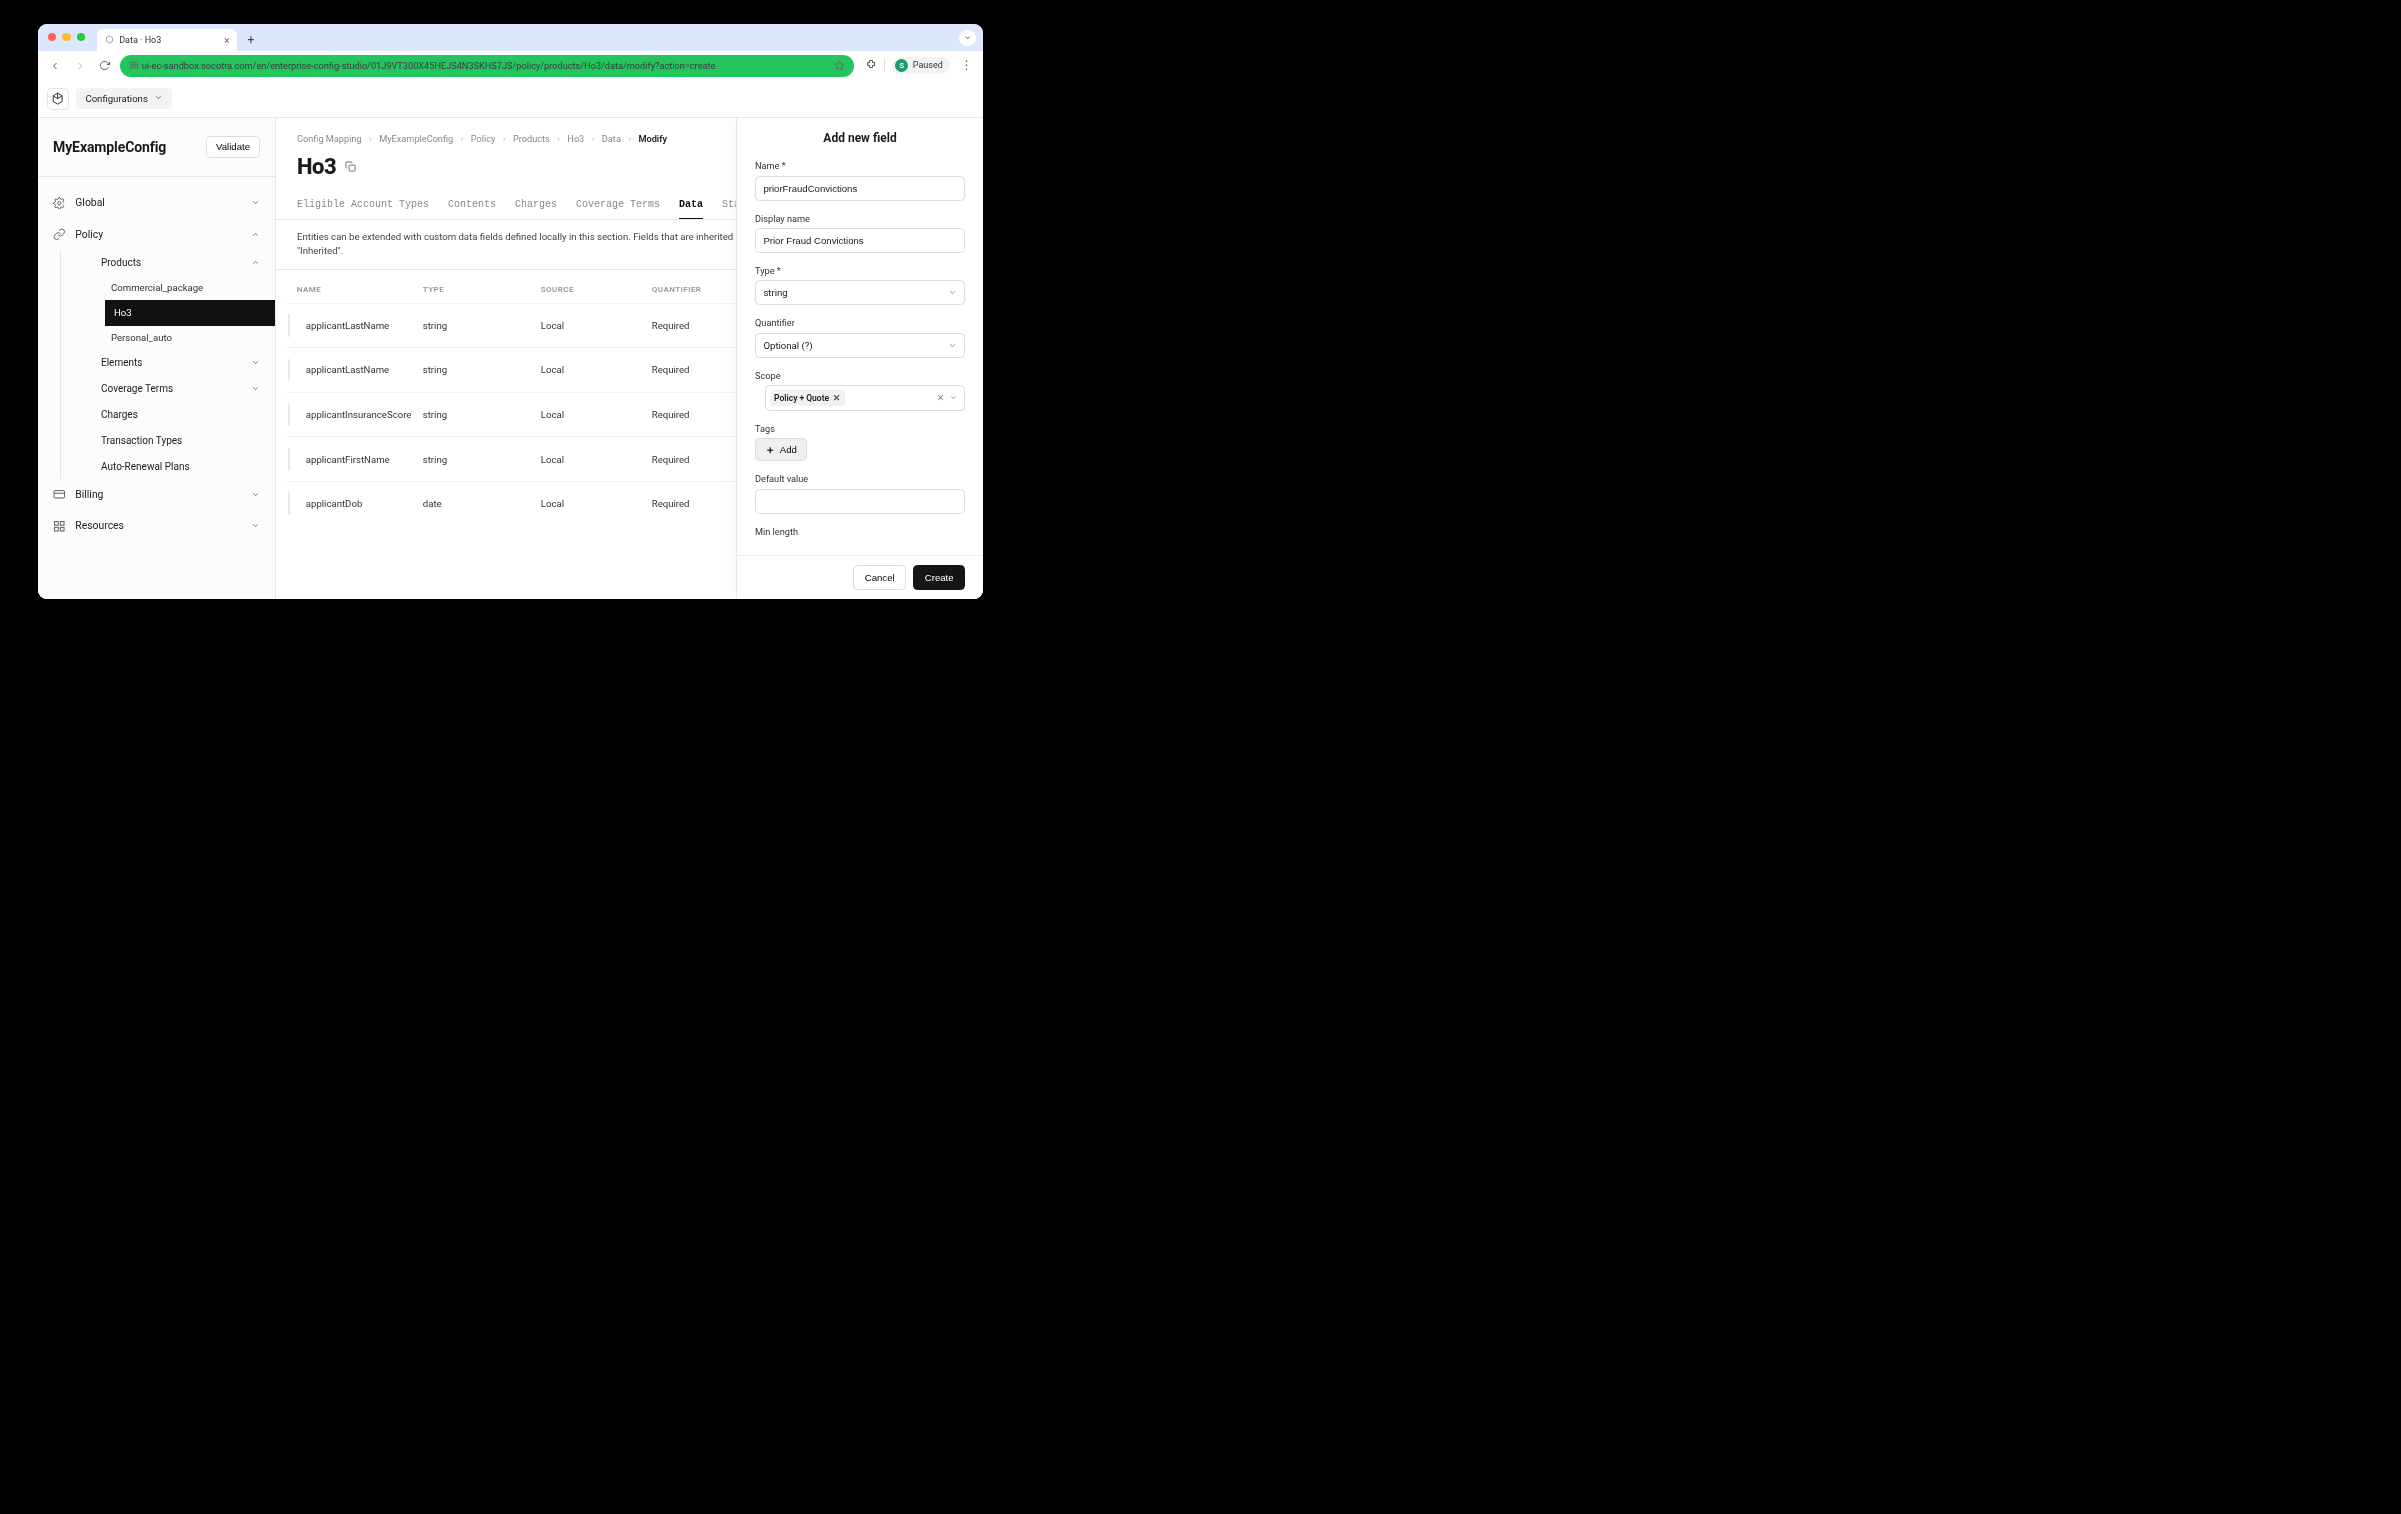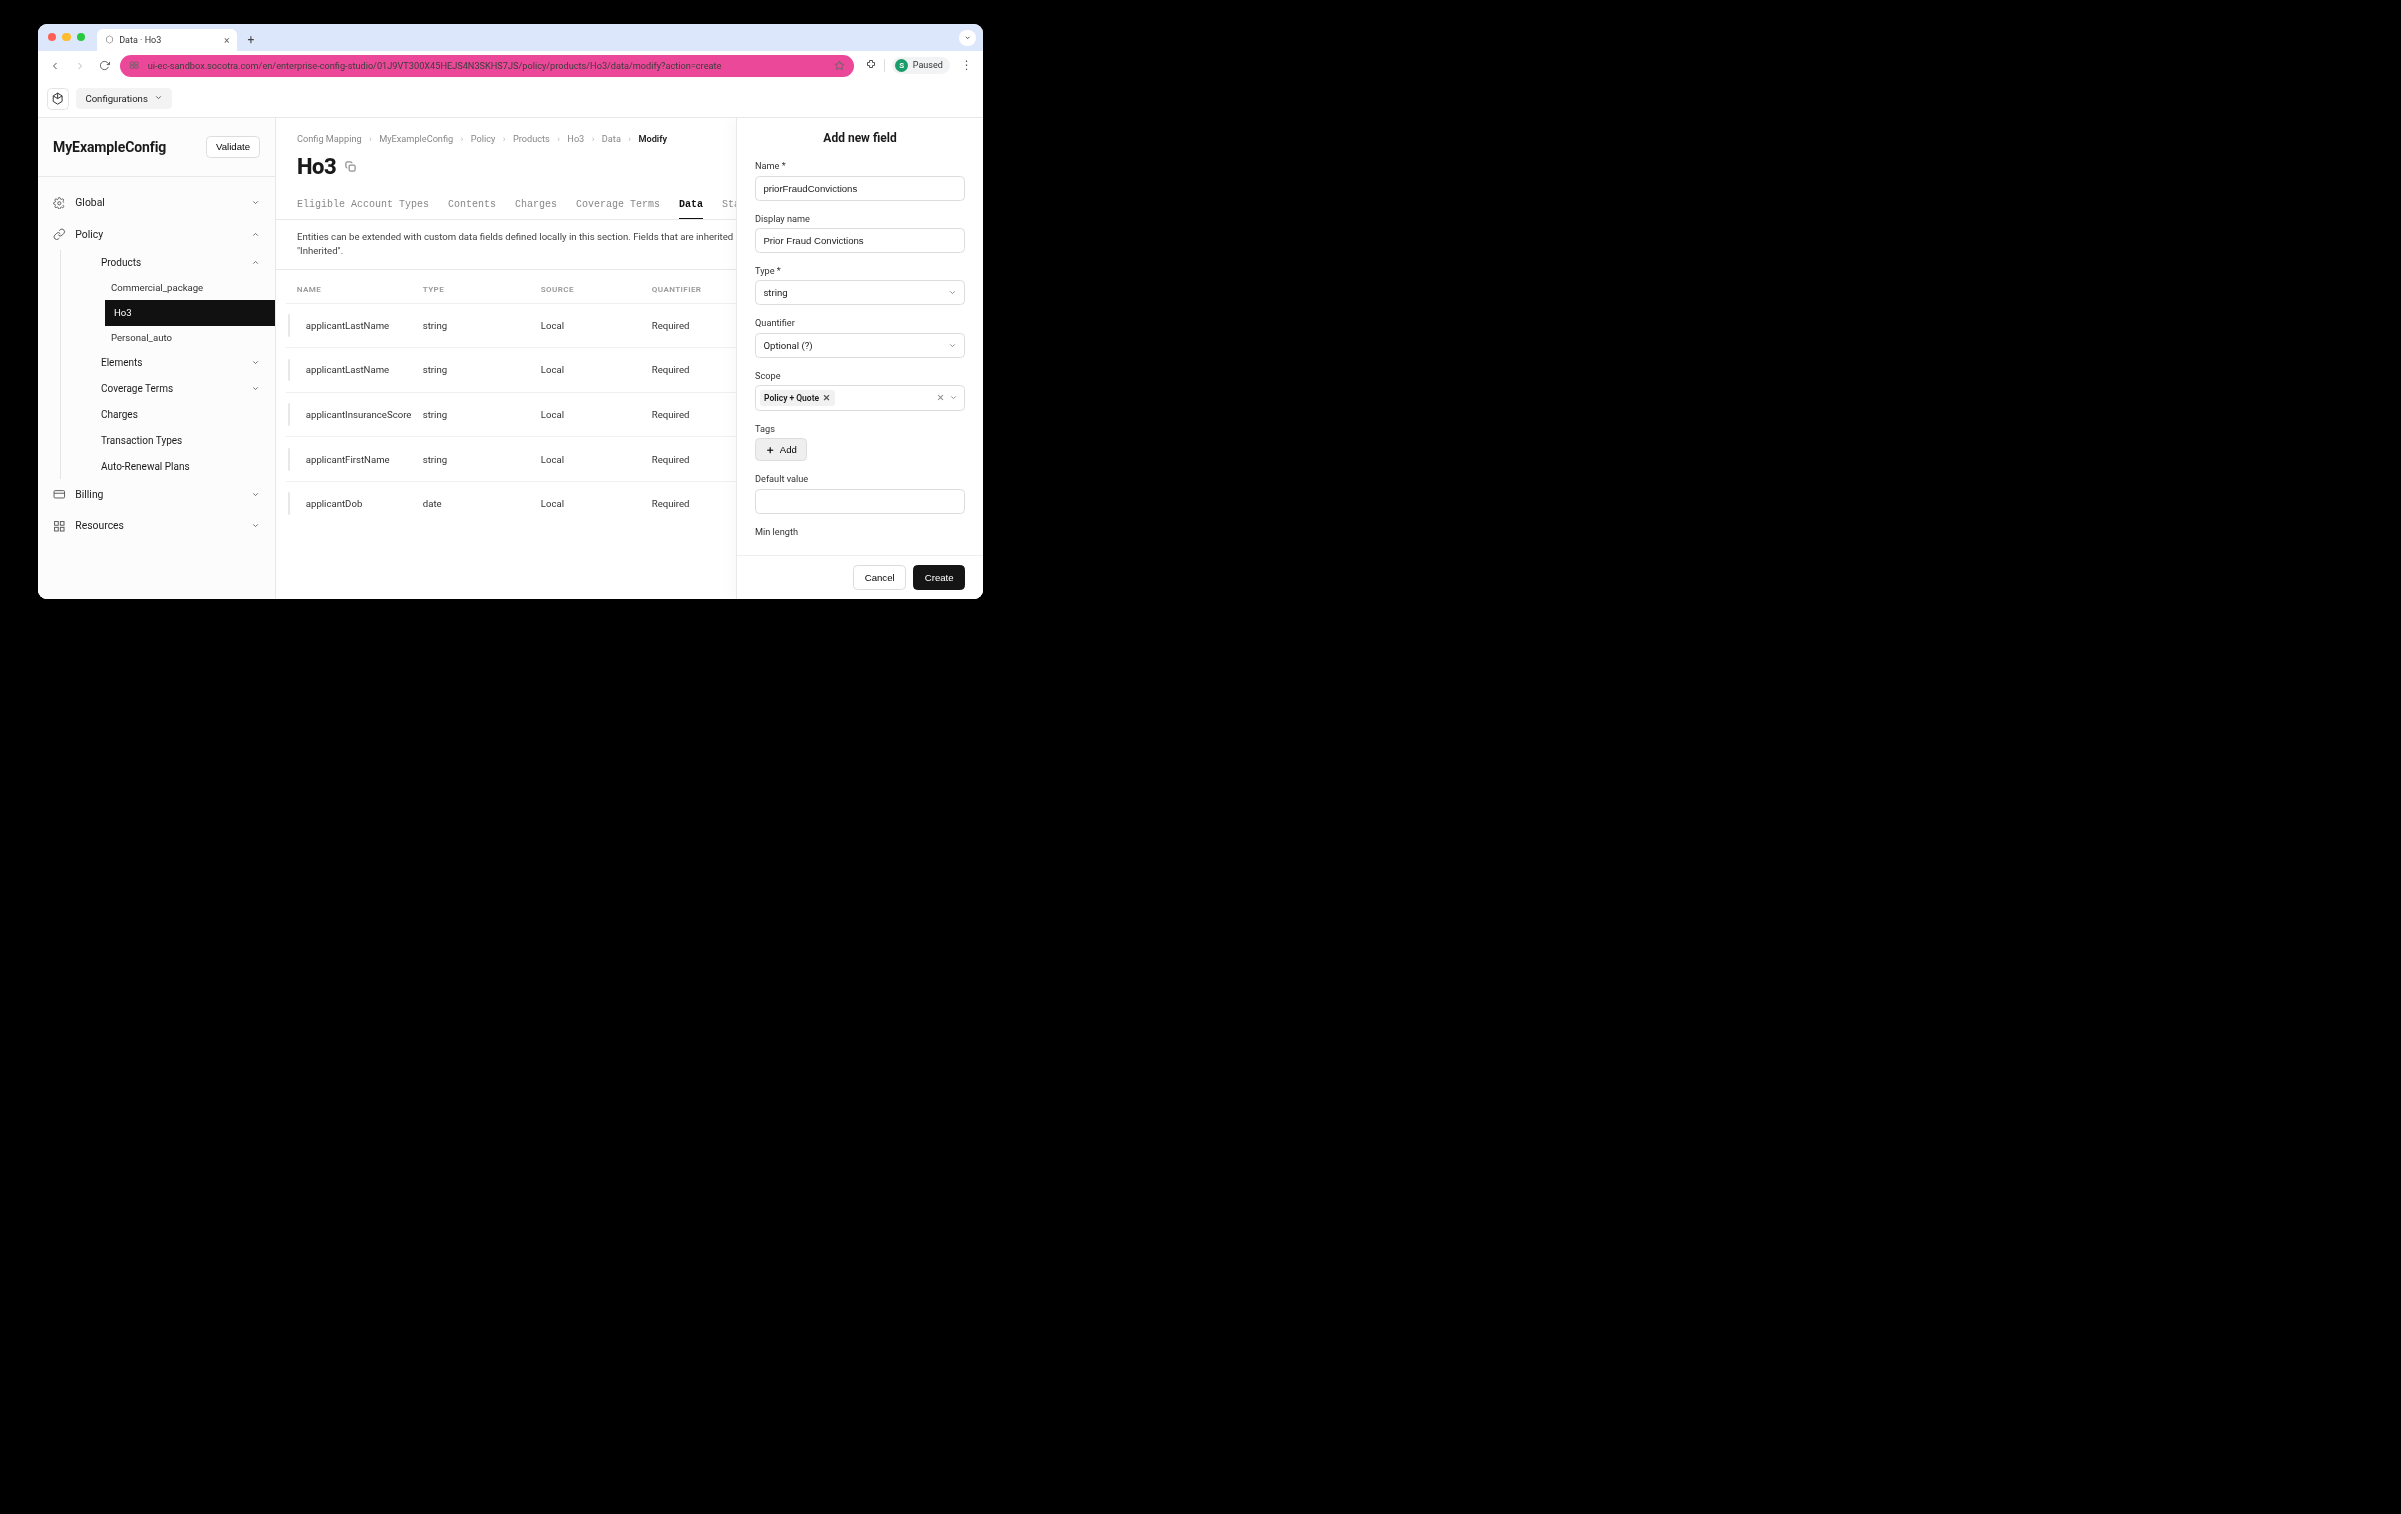--- a/index.html
+++ b/index.html
@@ -90,26 +90,26 @@
 .nav-btn {
   width:19px; height:19px;
   display:flex; align-items:center; justify-content:center;
   color:#555;
   border-radius:9.6px;
 }
 .nav-btn.disabled { color:#bbb; }
 .address-bar {
   flex:1;
   height:22px;
-  background:#ec4899;
+  background:#22c55e;
   border-radius:11px;
   display:flex;
   align-items:center;
   padding:0 9px;
-  gap:8px;
+  gap:2px;
   font-size:9.2px;
   color:#3c3c3c;
 }
 .addr-icon { color:#666; font-size:9px; }
 .addr-actions {
   display:flex; align-items:center; gap:7.4px;
   margin-left: 4.4px;
 }
 .paused-chip {
   display:flex; align-items:center; gap:4.4px;
@@ -282,21 +282,21 @@
 .input, .select {
   width:100%; border:0.7px solid #dcdcdc; border-radius:4.4px;
   padding: 6px 7.4px; font-size:9.6px; color:#222;
   background:#fff;
   display:flex; align-items:center; justify-content:space-between;
 }
 .select .chev { color:#888; }
 .scope-chip-row {
   border:0.7px solid #dcdcdc; border-radius:4.4px;
   padding:3.7px 6px 3.7px 3.7px;
-  display:flex; align-items:center; gap:4.4px;
+  display:flex; align-items:center; gap:4.4px;margin-left:10px;
 }
 .chip {
   background:#f1f1f1; border-radius:3px;
   padding:3px 4.4px;
   font-size:8.5px; font-weight:600;
   display:flex; align-items:center; gap:3.7px;
 }
 .chip .x { font-size:9px; color:#555; }
 .scope-chip-row .spacer { flex:1; }
 .scope-chip-row .clear, .scope-chip-row .chev { color:#888; font-size:9.6px; }

